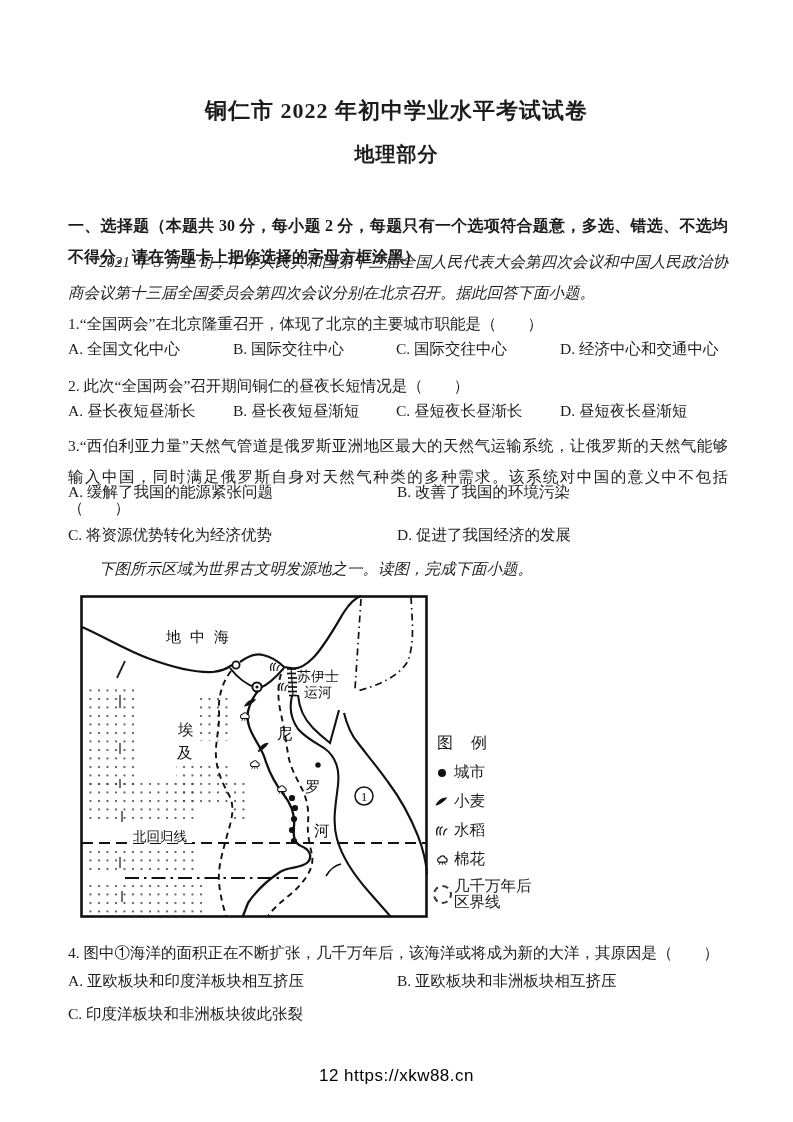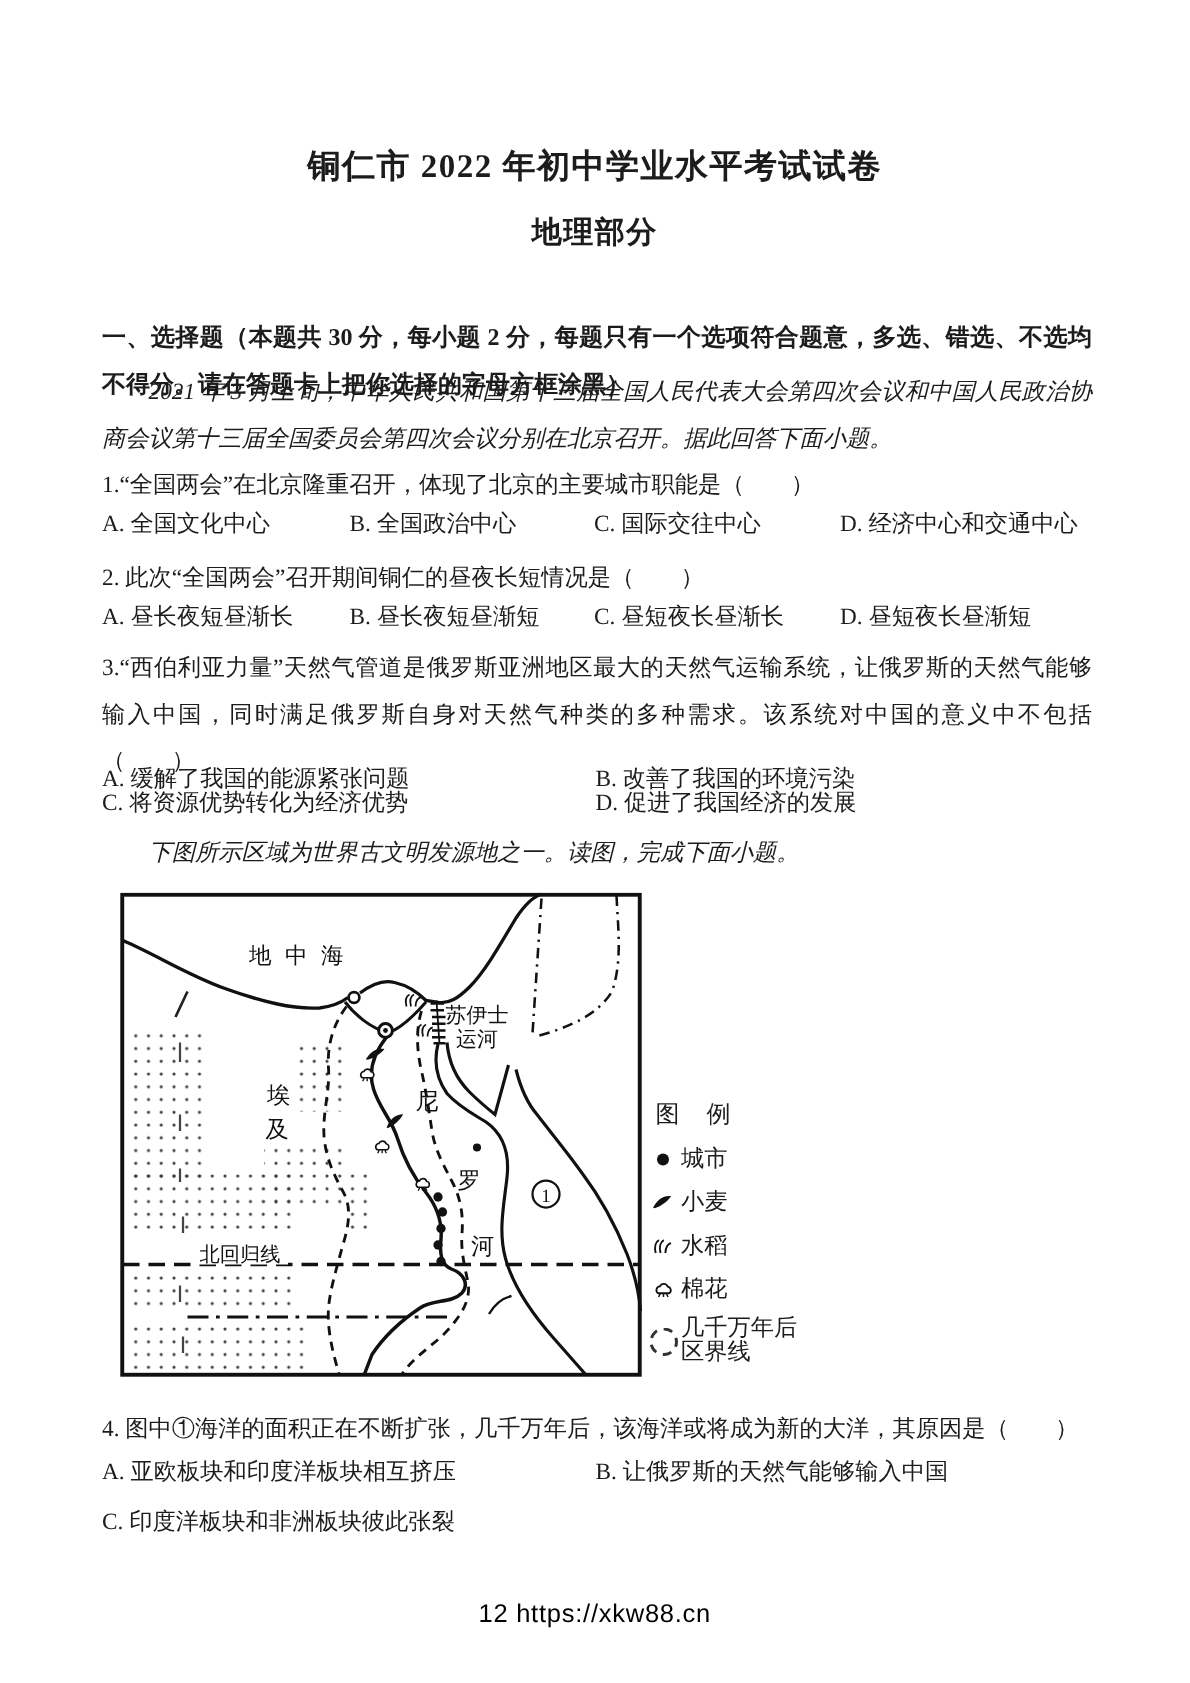--- a/index.html
+++ b/index.html
@@ -38,35 +38,35 @@
 <div class="abs center doc-title">铜仁市 2022 年初中学业水平考试试卷</div>
 <div class="abs center doc-subtitle">地理部分</div>
 
 <div class="abs body-block bold justify" style="top:182px;">一、选择题（本题共 30 分，每小题 2 分，每题只有一个选项符合题意，多选、错选、不选均不得分。请在答题卡上把你选择的字母方框涂黑）</div>
 
 <div class="abs body-block kai indent justify" style="top:246px;">2021 年 3 月上旬，中华人民共和国第十三届全国人民代表大会第四次会议和中国人民政治协商会议第十三届全国委员会第四次会议分别在北京召开。据此回答下面小题。</div>
 
 <div class="abs body-block" style="top:308px;">1.“全国两会”在北京隆重召开，体现了北京的主要城市职能是（　　）</div>
 <div class="abs optrow" style="top:339px;">
   <span class="c0">A. 全国文化中心</span>
-  <span class="c1">B. 全国政治中心</span>
+  <span class="c1">B. 国际交往中心</span>
   <span class="c2">C. 国际交往中心</span>
   <span class="c3">D. 经济中心和交通中心</span>
 </div>
 
 <div class="abs body-block" style="top:370px;">2. 此次“全国两会”召开期间铜仁的昼夜长短情况是（　　）</div>
 <div class="abs optrow" style="top:401px;">
   <span class="c0">A. 昼长夜短昼渐长</span>
   <span class="c1">B. 昼长夜短昼渐短</span>
   <span class="c2">C. 昼短夜长昼渐长</span>
   <span class="c3">D. 昼短夜长昼渐短</span>
 </div>
 
 <div class="abs body-block justify" style="top:430px;">3.“西伯利亚力量”天然气管道是俄罗斯亚洲地区最大的天然气运输系统，让俄罗斯的天然气能够输入中国，同时满足俄罗斯自身对天然气种类的多种需求。该系统对中国的意义中不包括（　　）</div>
-<div class="abs optrow" style="top:509px;">
+<div class="abs optrow" style="top:482px;">
   <span class="w0">A. 缓解了我国的能源紧张问题</span>
   <span class="w1">B. 改善了我国的环境污染</span>
 </div>
 <div class="abs optrow" style="top:525px;">
   <span class="w0">C. 将资源优势转化为经济优势</span>
   <span class="w1">D. 促进了我国经济的发展</span>
 </div>
 
 <div class="abs body-block kai indent" style="top:553px;">下图所示区域为世界古文明发源地之一。读图，完成下面小题。</div>
 
@@ -236,19 +236,19 @@
     <span class="two-line">
       <span style="display:block">几千万年后</span>
       <span style="display:block">区界线</span>
     </span>
   </div>
 </div>
 
 <div class="abs body-block" style="top:937px;">4. 图中①海洋的面积正在不断扩张，几千万年后，该海洋或将成为新的大洋，其原因是（　　）</div>
 <div class="abs optrow" style="top:971px;">
   <span class="w0">A. 亚欧板块和印度洋板块相互挤压</span>
-  <span class="w1">B. 让俄罗斯的天然气能够输入中国</span>
+  <span class="w1">B. 亚欧板块和非洲板块相互挤压</span>
 </div>
 <div class="abs optrow" style="top:1004px;">
   <span class="w0">C. 印度洋板块和非洲板块彼此张裂</span>
 </div>
 
 <div class="abs center footer">12 https://xkw88.cn</div>
 
 </body></html>

